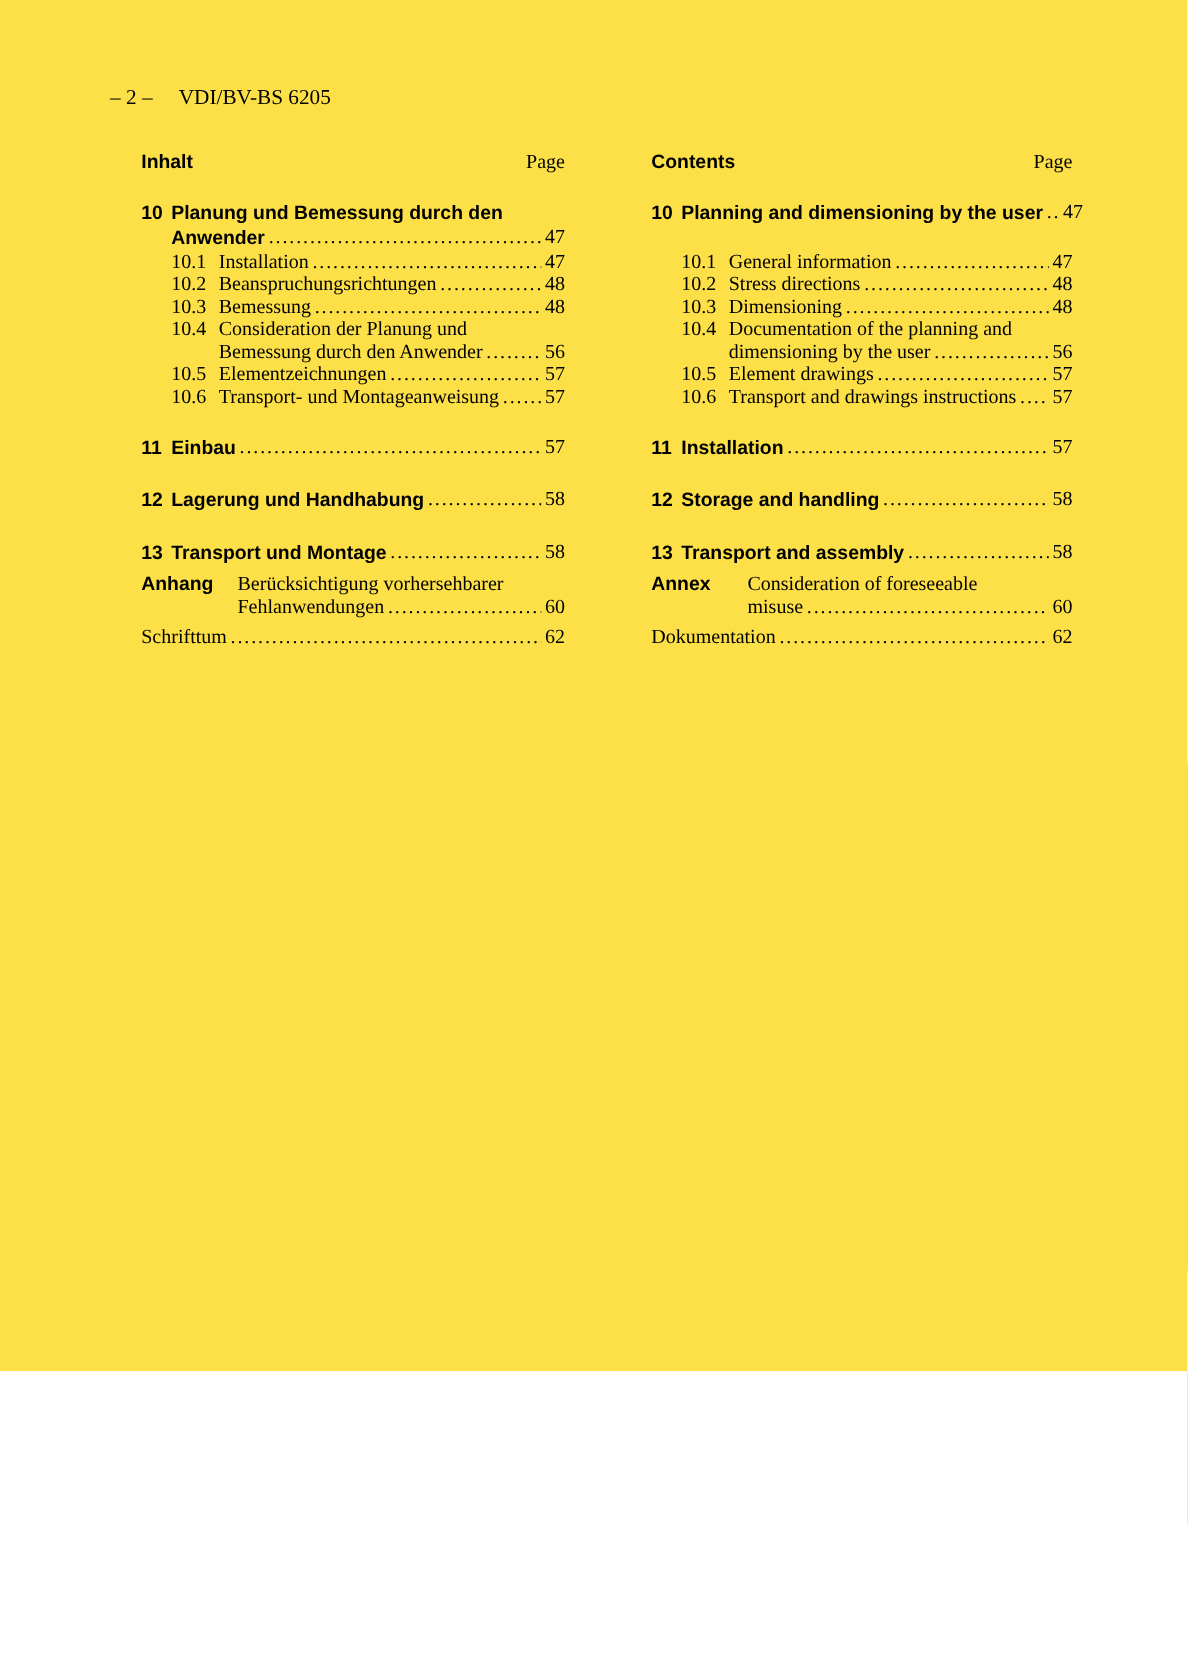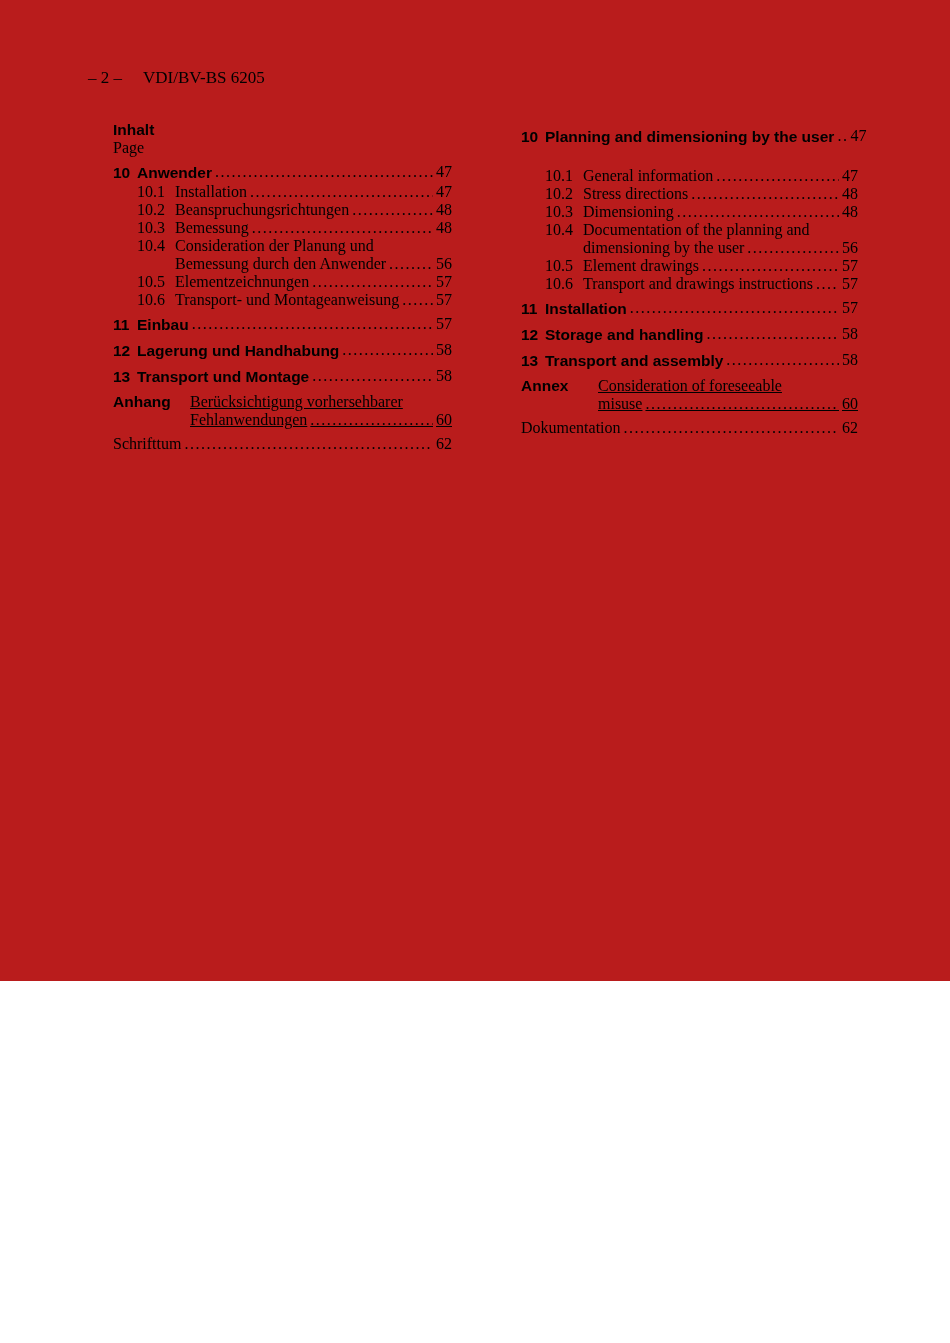--- a/index.html
+++ b/index.html
@@ -1,20 +1,20 @@
 <!DOCTYPE html>
 <html><head>
 <meta charset="utf-8">
 <style>
   html, body { margin: 0; padding: 0; background: #ffffff; }
   .sheet {
     position: relative;
     width: 950px;
-    height: 981px;
-    background: #b91c1c;
+    height: 1097px;
+    background: #fde047;
     color: #000000;
     overflow: hidden;
   }
   .header {
     position: absolute;
     left: 88px;
     top: 68px;
     font: 17px "Liberation Serif", serif;
     line-height: 20px;
     white-space: nowrap;
@@ -23,46 +23,44 @@
 
   .col { position: absolute; top: 121px; }
   #col-left  { left: 113px; width: 339px; }
   #col-right { left: 521px; width: 337px; }
 
   .col-head {
     display: flex;
     justify-content: space-between;
     align-items: baseline;
     line-height: 20px;
-    flex-direction: column;
   }
   .col-head .h { font: bold 15.5px "Liberation Sans", sans-serif; }
   .col-head .p { font: 16px "Liberation Serif", serif; }
 
   .entry { position: relative; line-height: 20px; }
   .entry .num { position: absolute; left: 0; top: 0; }
 
   .entry.chapter {
-    margin-top: 6px;
+    margin-top: 22px;
     padding-left: 24px;
     font-family: "Liberation Sans", sans-serif;
     font-weight: bold;
     font-size: 15.5px;
   }
   .entry.section {
     padding-left: 62px;
     font: 16px "Liberation Serif", serif;
   }
   .entry.section .num { left: 24px; text-align: center; }
 
   .entry.annex {
     margin-top: 6px;
     padding-left: 77px;
     font: 16px "Liberation Serif", serif;
-    text-decoration: underline;
   }
   .entry.annex .num { font: bold 15.5px "Liberation Sans", sans-serif; }
 
   .entry.plain {
     margin-top: 6px;
     font: 16px "Liberation Serif", serif;
   }
   .entry.spacer { height: 20px; }
 
   .line.last { display: flex; align-items: flex-start; }
@@ -92,20 +90,21 @@
   </div>
 
   <section class="col" id="col-left">
     <div class="col-head">
       <span class="h">Inhalt</span>
       <span class="p">Page</span>
     </div>
     <div class="entries" id="entries-left">
         <div class="entry chapter">
           <span class="num">10</span>
+          <div class="line"><span class="txt">Planung und Bemessung durch den</span></div>
           <div class="line last">
             <span class="txt">Anwender</span>
             <span class="leader"></span>
             <span class="pg">47</span>
           </div>
         </div>
         <div class="entry section">
           <span class="num">10.1</span>
           <div class="line last">
             <span class="txt">Installation</span>
@@ -191,20 +190,24 @@
           <div class="line last">
             <span class="txt">Schrifttum</span>
             <span class="leader"></span>
             <span class="pg">62</span>
           </div>
         </div>
       </div>
   </section>
 
   <section class="col" id="col-right">
+    <div class="col-head">
+      <span class="h">Contents</span>
+      <span class="p">Page</span>
+    </div>
     <div class="entries" id="entries-right">
         <div class="entry chapter">
           <span class="num">10</span>
           <div class="line last">
             <span class="txt">Planning and dimensioning by the user</span>
             <span class="leader"></span>
             <span class="pg">47</span>
           </div>
         </div>
         <div class="entry spacer"></div>

